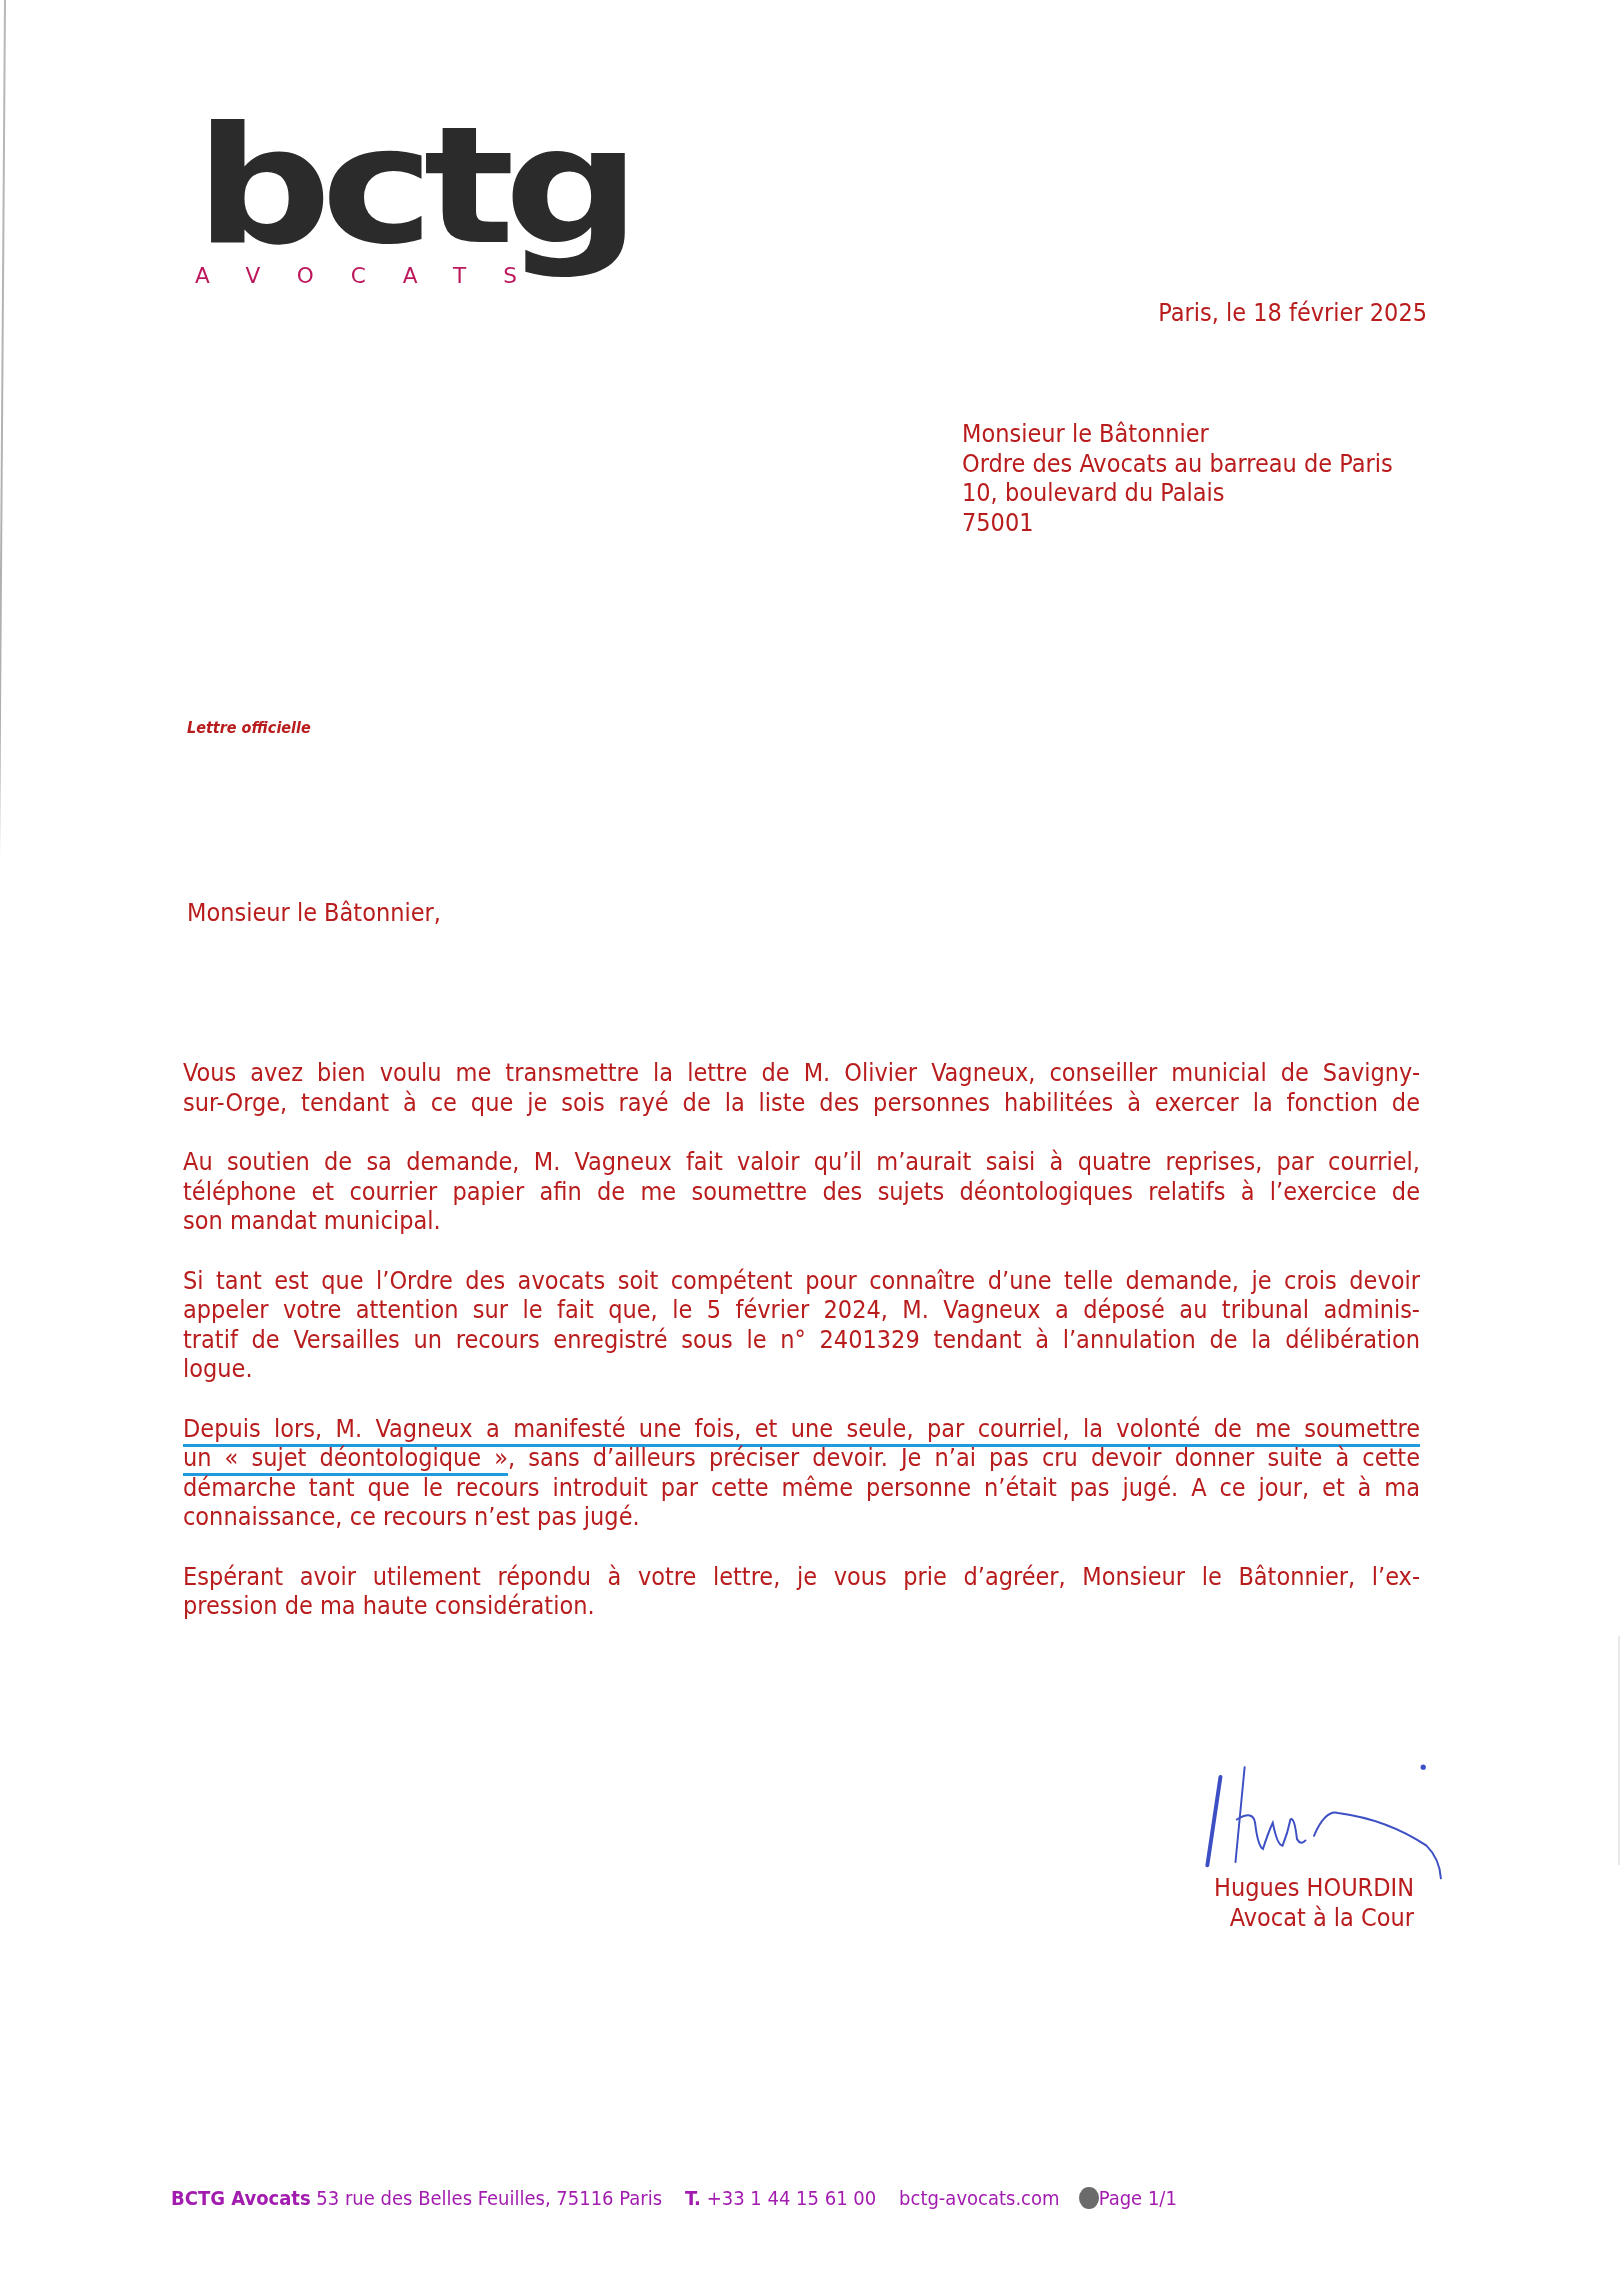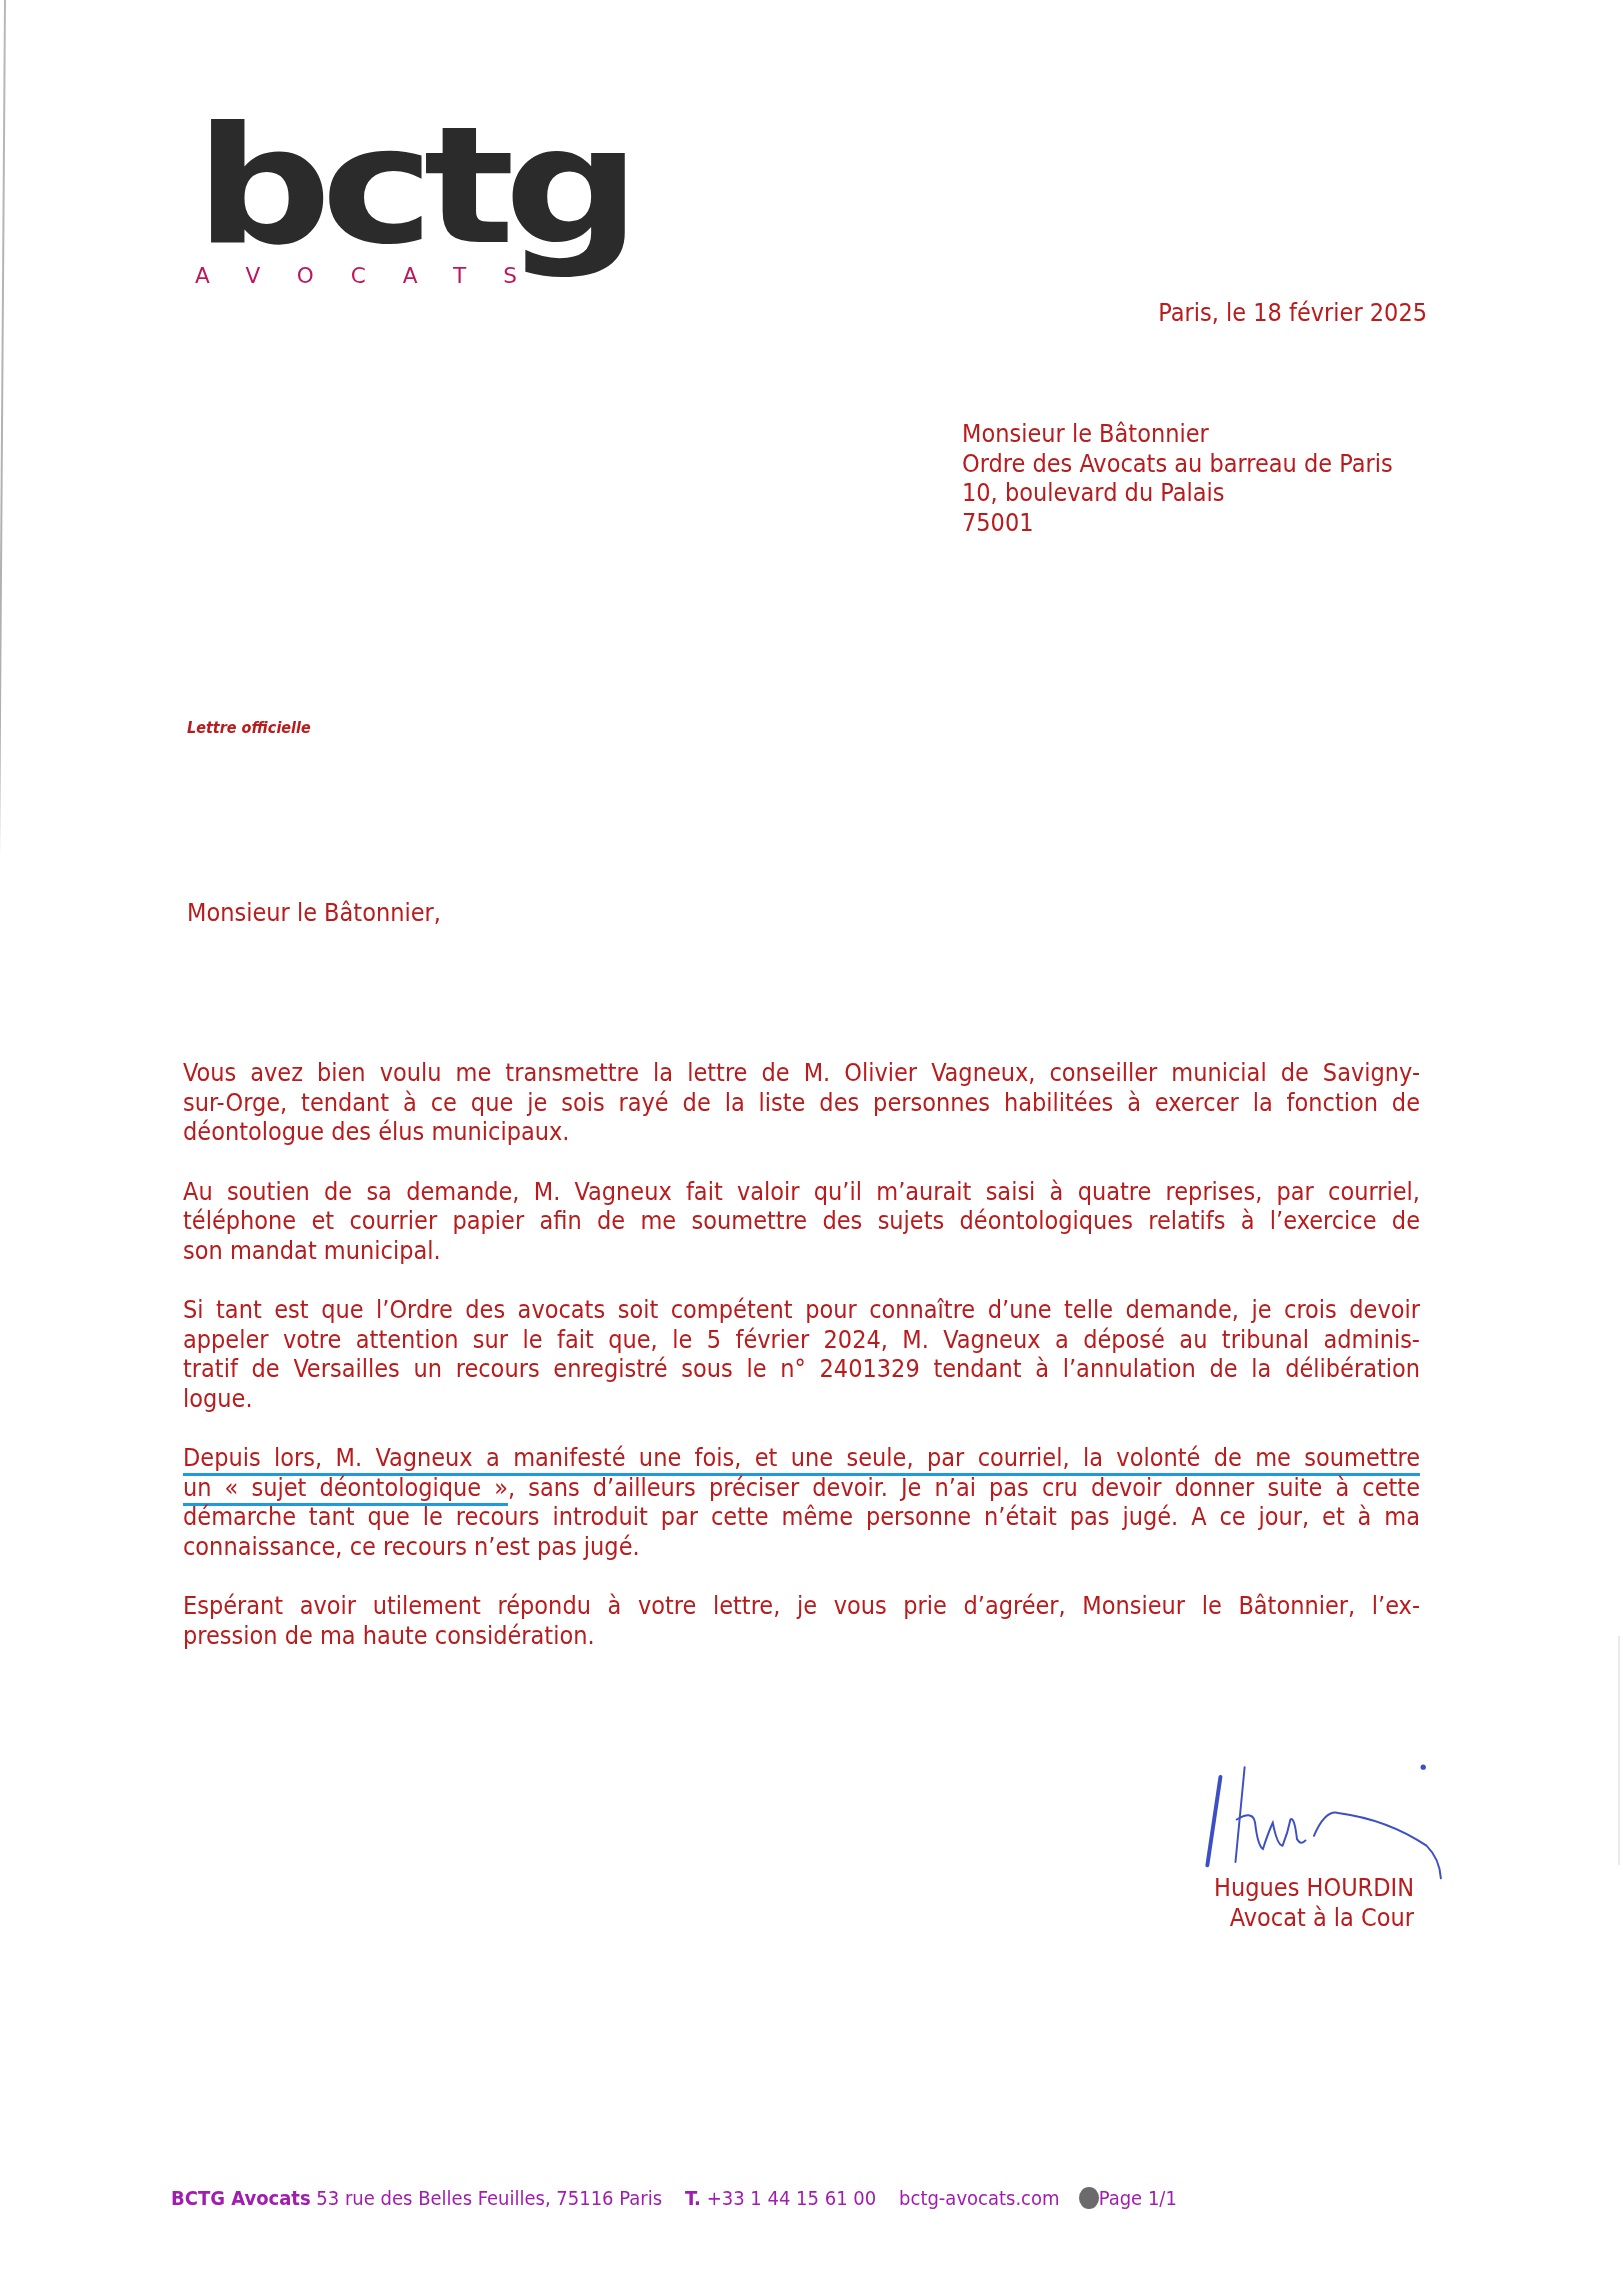--- a/index.html
+++ b/index.html
@@ -68,21 +68,20 @@
 </div>
 
 <div class="text official">Lettre officielle</div>
 
 <div class="text greeting">Monsieur le Bâtonnier,</div>
 
 <div class="text body">
   <div class="para">
     <span class="line">Vous avez bien voulu me transmettre la lettre de M. Olivier Vagneux, conseiller municial de Savigny-</span>
     <span class="line">sur-Orge, tendant à ce que je sois rayé de la liste des personnes habilitées à exercer la fonction de</span>
-    <span class="line last">déontologue des élus municipaux.</span>
   </div>
   <div class="para">
     <span class="line">Au soutien de sa demande, M. Vagneux fait valoir qu’il m’aurait saisi à quatre reprises, par courriel,</span>
     <span class="line">téléphone et courrier papier afin de me soumettre des sujets déontologiques relatifs à l’exercice de</span>
     <span class="line last">son mandat municipal.</span>
   </div>
   <div class="para">
     <span class="line">Si tant est que l’Ordre des avocats soit compétent pour connaître d’une telle demande, je crois devoir</span>
     <span class="line">appeler votre attention sur le fait que, le 5 février 2024, M. Vagneux a déposé au tribunal adminis-</span>
     <span class="line">tratif de Versailles un recours enregistré sous le n° 2401329 tendant à l’annulation de la délibération</span>

